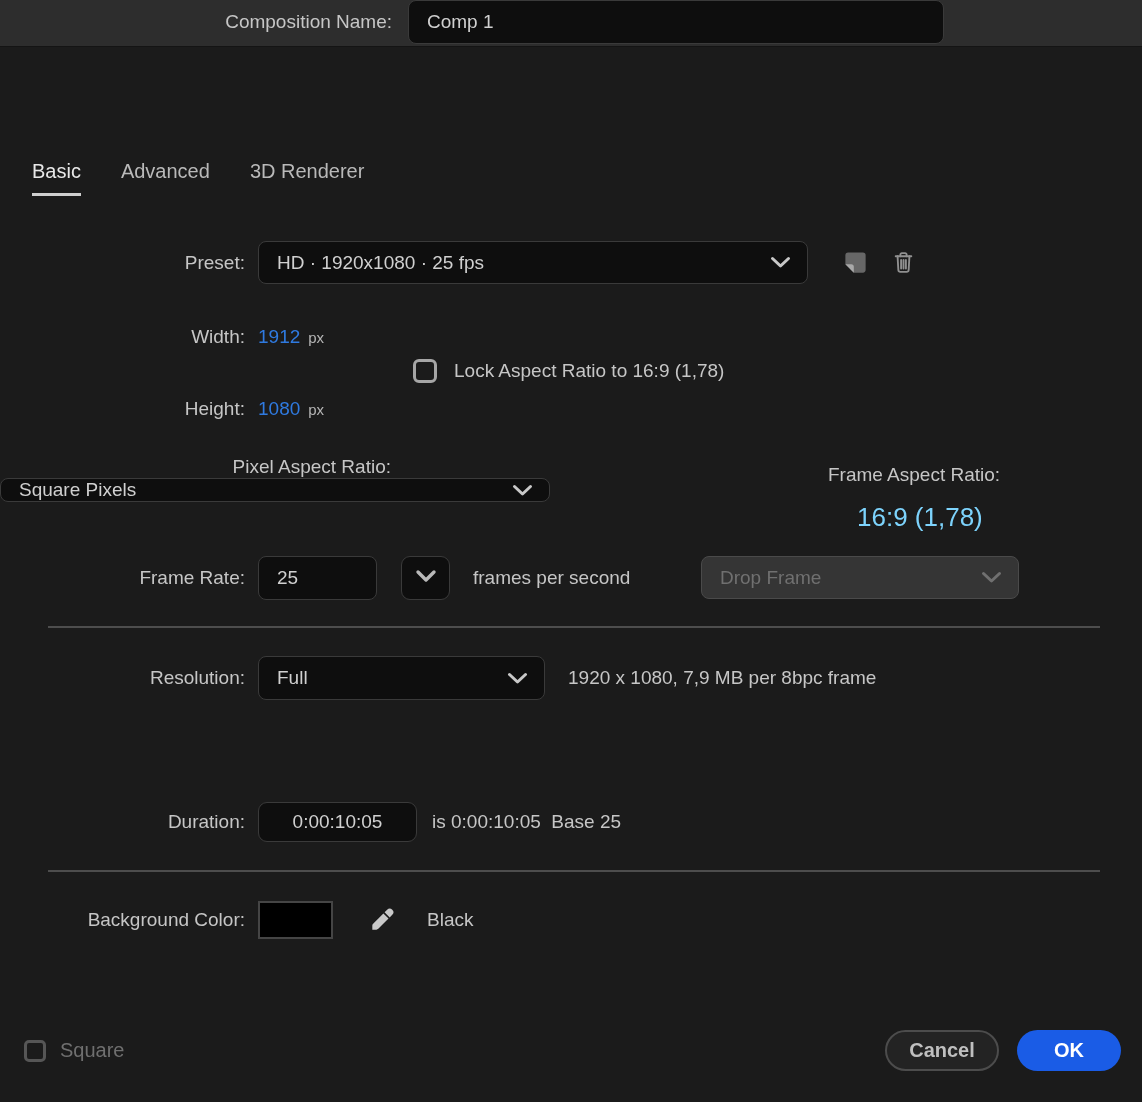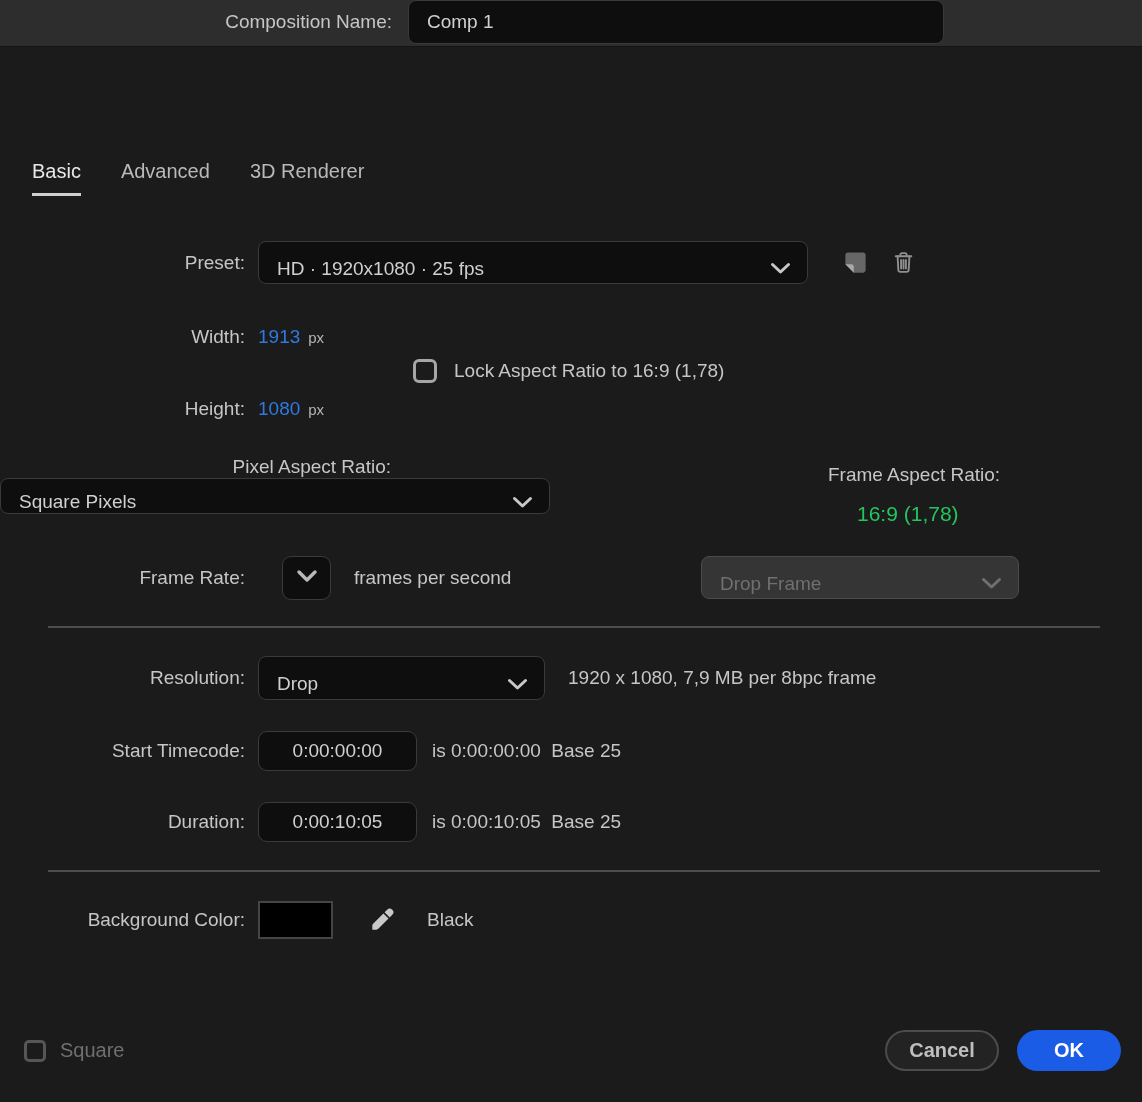--- a/index.html
+++ b/index.html
@@ -11,21 +11,21 @@
     border-bottom:1px solid #141414; display:flex; align-items:center; justify-content:center; }
   .titlebar .title { font-size:21px; font-weight:bold; color:#a0a0a0; letter-spacing:.3px; }
 
   .row { position:absolute; left:0; display:flex; align-items:center; }
   .lbl { width:245px; text-align:right; margin-right:13px; color:#c6c6c6; font-size:19px; }
 
   
   .field, .dropdown { background:#0e0e0e; border:1px solid #3a3a3a; border-radius:8px;
     color:#d0d0d0; font-size:19px; }
   input.field { padding:0 18px; outline:none; font-family:"Liberation Sans",sans-serif; }
-  .dropdown { display:flex; align-items:center; padding:12px 16px 0 18px; cursor:default; }
+  .dropdown { display:flex; align-items:center; padding:0 16px 0 18px; cursor:default; }
   .dropdown .chev { margin-left:auto; display:flex; }
   .dropdown.disabled { background:#353535; border-color:#4a4a4a; color:#707070; }
 
   
   .r-compname { top:84; height:44px; }
   .r-compname .lbl { width:392px; margin-right:16px; }
   .r-compname input { width:536px; height:44px; }
 
   
   .tabs { position:absolute; top:160px; left:32px; display:flex; gap:40px; }
@@ -47,21 +47,21 @@
   
   .r-lock { top:359px; left:413px; height:24px; }
   .checkbox { width:24px; height:24px; border:3px solid #a6a6a6; border-radius:6px;
     background:transparent; cursor:pointer; }
   .r-lock .cb-label { margin-left:17px; color:#c6c6c6; font-size:19px; }
 
   
   .r-par { top:456px; height:44px;flex-direction:column; }
   .dd-par { width:550px; height:44px; }
   .far-label { position:absolute; left:828px; top:464px; color:#c6c6c6; font-size:19px; }
-  .far-value { position:absolute; left:857px; top:502px; color:#22c55e; font-size:21px; }
+  .far-value { position:absolute; left:857px; top:502px; color:#7dd3fc; font-size:26px; }
 
   
   .r-fps { top:556px; height:44px; }
   .fps-input { width:119px; height:44px; }
   .fps-chev-btn { width:49px; height:44px; margin-left:24px; background:#0e0e0e;
     border:1px solid #3a3a3a; border-radius:9px; display:flex; align-items:center;
     justify-content:center; cursor:pointer; }
   .fps-suffix { margin-left:23px; color:#c6c6c6; font-size:19px; }
   .dd-dropframe { position:absolute; left:701px; top:556px; width:318px; height:43px; }
 
@@ -138,21 +138,21 @@
           <path d="M9 6V4.4A1.4 1.4 0 0 1 10.4 3h3.2A1.4 1.4 0 0 1 15 4.4V6"></path>
           <path d="M6.3 6l.75 13.2a1.9 1.9 0 0 0 1.9 1.8h6.1a1.9 1.9 0 0 0 1.9-1.8L17.7 6"></path>
           <path d="M9.7 9.5v8.2 M12 9.5v8.2 M14.3 9.5v8.2"></path>
         </svg>
       </span>
     </div>
   </div>
 
   <div class="row r-width">
     <div class="lbl">Width:</div>
-    <span class="dim-val">1913</span>
+    <span class="dim-val">1912</span>
     <span class="dim-unit">px</span>
   </div>
 
   <div class="row r-lock">
     <div class="checkbox"></div>
     <span class="cb-label">Lock Aspect Ratio to 16:9 (1,78)</span>
   </div>
 
   <div class="row r-height">
     <div class="lbl">Height:</div>
@@ -169,20 +169,21 @@
             <path d="M2.5 2.5 L10.5 10 L18.5 2.5" stroke="#c8c8c8" stroke-width="3" fill="none" stroke-linecap="round" stroke-linejoin="round"></path>
           </svg>
       </span>
     </div>
   </div>
   <div class="far-label">Frame Aspect Ratio:</div>
   <div class="far-value">16:9 (1,78)</div>
 
   <div class="row r-fps">
     <div class="lbl">Frame Rate:</div>
+    <input class="field fps-input" type="text" value="25" style="">
     <div class="fps-chev-btn">
       <span>
         <svg width="22" height="14" viewBox="0 0 22 14">
             <path d="M3 3 L11 11 L19 3" stroke="#b9b9b9" stroke-width="3.4" fill="none" stroke-linecap="round" stroke-linejoin="round"></path>
           </svg>
       </span>
     </div>
     <span class="fps-suffix">frames per second</span>
   </div>
   <div class="dropdown dd-dropframe disabled">
@@ -192,35 +193,30 @@
           <path d="M2.5 2.5 L10.5 10 L18.5 2.5" stroke="#707070" stroke-width="3" fill="none" stroke-linecap="round" stroke-linejoin="round"></path>
         </svg>
     </span>
   </div>
 
   <div class="divider div1"></div>
 
   <div class="row r-res">
     <div class="lbl">Resolution:</div>
     <div class="dropdown dd-res">
-      <span>Drop</span>
+      <span>Full</span>
       <span class="chev">
         <svg width="21" height="13" viewBox="0 0 21 13">
             <path d="M2.5 2.5 L10.5 10 L18.5 2.5" stroke="#c8c8c8" stroke-width="3" fill="none" stroke-linecap="round" stroke-linejoin="round"></path>
           </svg>
       </span>
     </div>
     <span class="res-info">1920 x 1080, 7,9 MB per 8bpc frame</span>
   </div>
 
-  <div class="row r-stc">
-    <div class="lbl">Start Timecode:</div>
-    <input class="field tc-input" type="text" value="0:00:00:00" style="">
-    <span class="tc-info">is 0:00:00:00  Base 25</span>
-  </div>
 
   <div class="row r-dur">
     <div class="lbl">Duration:</div>
     <input class="field tc-input" type="text" value="0:00:10:05" style="">
     <span class="tc-info">is 0:00:10:05  Base 25</span>
   </div>
 
   <div class="divider div2"></div>
 
   <div class="row r-bg">

